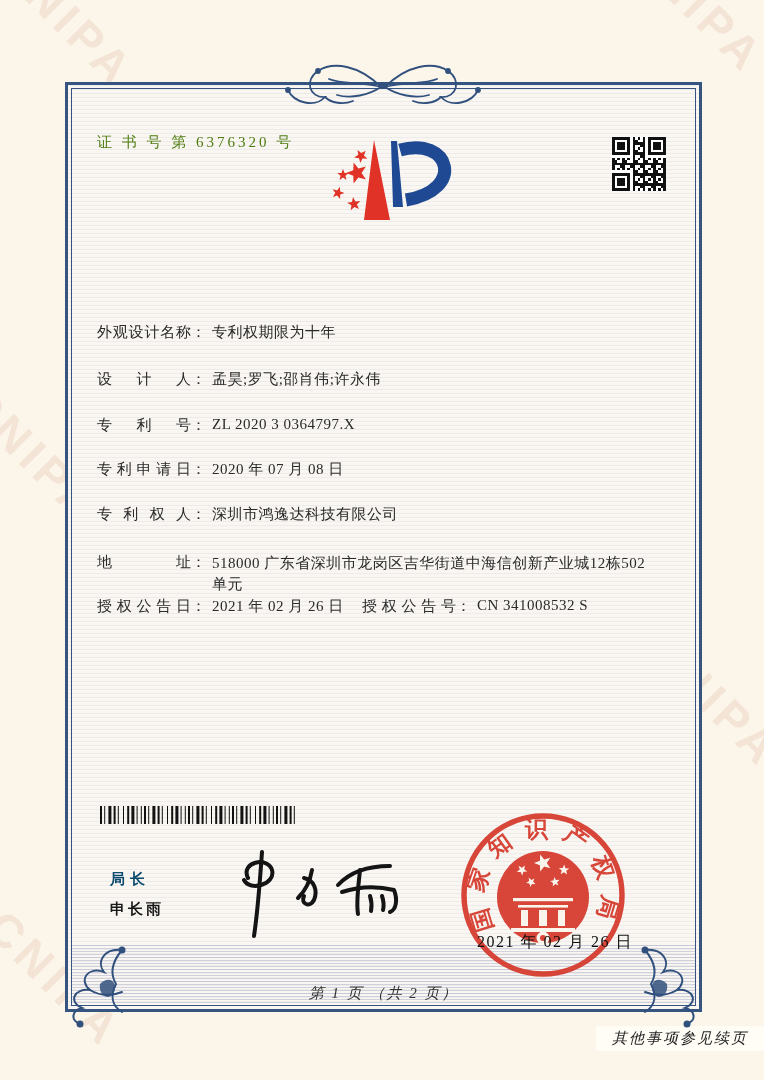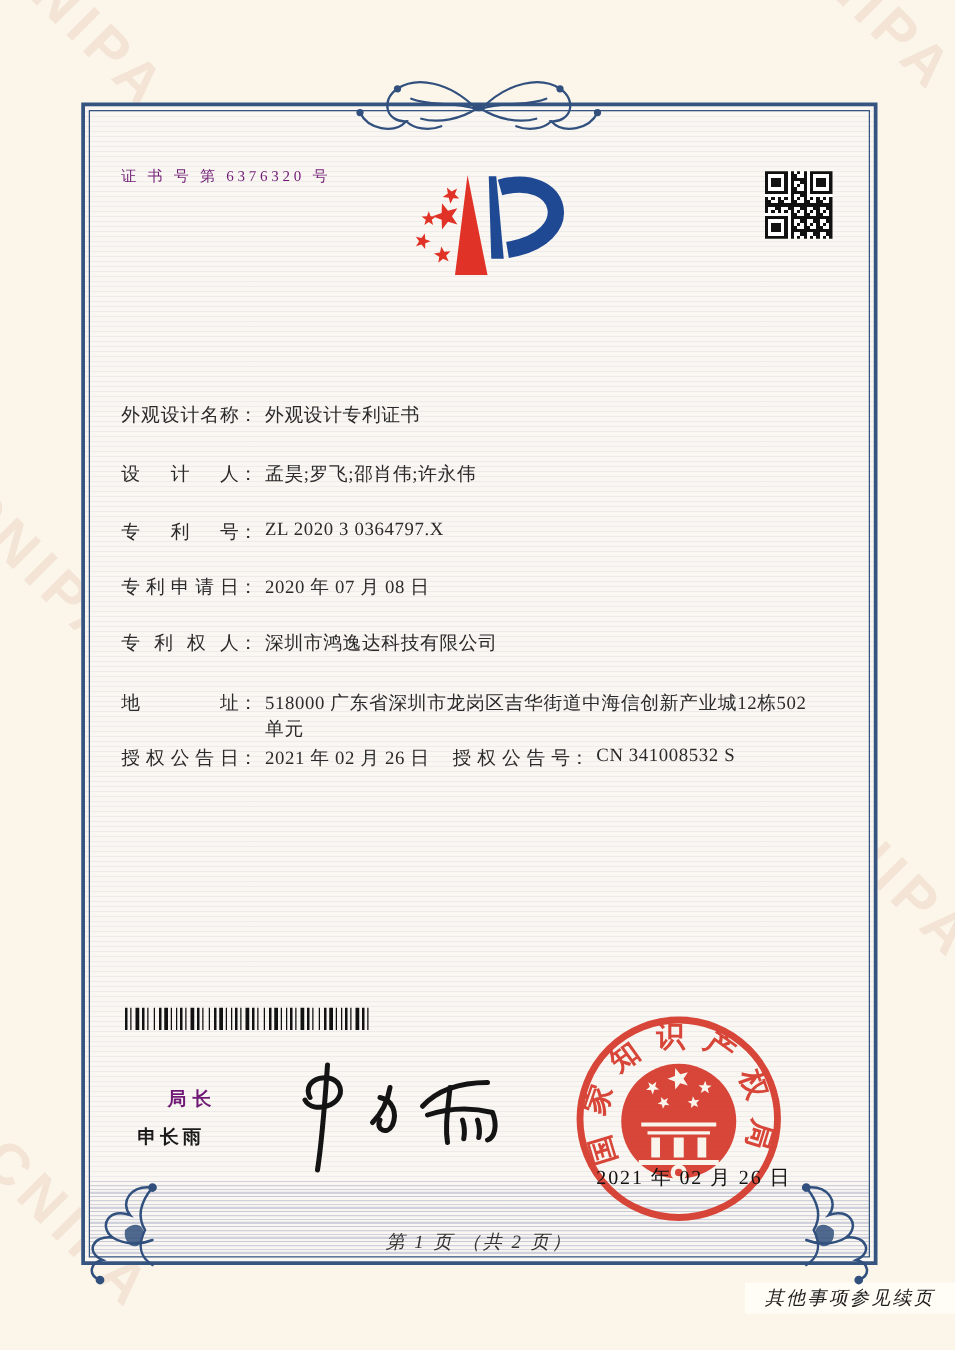--- a/index.html
+++ b/index.html
@@ -30,38 +30,38 @@
   }
   .stripes{
     position:absolute; left:0; top:0; right:0; bottom:0;
     background:repeating-linear-gradient(180deg, rgba(128,138,175,0.10) 0 1px, transparent 1px 4px);
   }
   .stripes-bottom{
     position:absolute; left:4px; right:4px; bottom:4px; height:60px;
     background:repeating-linear-gradient(180deg, rgba(96,110,162,0.28) 0 1px, transparent 1px 3px);
   }
   .content{position:absolute; left:0; top:0; width:764px; height:1080px; z-index:4;}
-  .certno{position:absolute; left:97px; top:133px; font-size:12px; letter-spacing:3px; color:#701a75;}
+  .certno{position:absolute; left:97px; top:133px; font-size:15px; letter-spacing:3px; color:#4d7c0f;}
   .title{
     position:absolute; left:0; top:225px; width:764px; text-align:center;
     font-size:36px; font-weight:bold; letter-spacing:5px; color:#111;
   }
   .field-row{position:absolute; left:97px; font-size:15px; color:#2a2a2a; white-space:nowrap;}
   .jlabel{display:inline-flex; justify-content:space-between; width:94px; vertical-align:top;}
   .colon{display:inline-block; vertical-align:top;}
   .fval{display:inline-block; margin-left:6px; vertical-align:top; letter-spacing:0.5px;}
   .fval.wrap{white-space:normal; width:436px; line-height:21px; word-break:break-all;}
   .grant2{position:absolute; left:265px; top:0; white-space:nowrap;}
   .body-text{
     position:absolute; left:97px; top:626px; width:582px;
     font-size:15px; font-style:italic; line-height:18.8px; color:#1e1e1e;
     letter-spacing:-0.2px;
   }
   .body-text p{margin:0 0 12px 0; text-indent:2em;}
-  .sig-title{position:absolute; left:110px; top:870px; font-family:"Liberation Sans","DejaVu Sans",sans-serif; font-weight:bold; font-size:15px; letter-spacing:5px; color:#701a75;margin-left:24px;}
+  .sig-title{position:absolute; left:110px; top:870px; font-family:"Liberation Sans","DejaVu Sans",sans-serif; font-weight:bold; font-size:15px; letter-spacing:5px; color:#0c4a6e;}
   .sig-name{position:absolute; left:110px; top:900px; font-family:Liberation Mono, monospace; font-weight:bold; font-size:15px; letter-spacing:3px; color:#1a1a1a;text-align:right;}
   .seal-date{position:absolute; left:477px; top:932px; font-size:16px; letter-spacing:1.5px; color:#111; z-index:6;}
   .page-info{position:absolute; left:65px; top:984px; width:637px; text-align:center; font-size:15px; letter-spacing:2px; color:#333;font-style:italic;}
   .continuation{position:absolute; left:0; top:1026px; width:764px; text-align:right; font-size:15px; font-style:italic; letter-spacing:2px; color:#1e1e1e; z-index:5;}
   .continuation span{background:#fffdf6; padding:3px 16px; display:inline-block;}
   svg{display:block;}
 </style>
 </head>
 <body>
 
@@ -310,21 +310,21 @@
 
 
     <div class="field-row" style="top:323px;">
       <span class="jlabel">
           <span>外</span>
           <span>观</span>
           <span>设</span>
           <span>计</span>
           <span>名</span>
           <span>称</span>
-        </span><span class="colon">：</span><span class="fval">外观设计专利证书</span>
+        </span><span class="colon">：</span><span class="fval">专利权期限为十年</span>
     </div>
     <div class="field-row" style="top:370px;">
       <span class="jlabel">
           <span>设</span>
           <span>计</span>
           <span>人</span>
         </span><span class="colon">：</span><span class="fval">孟昊;罗飞;邵肖伟;许永伟</span>
     </div>
     <div class="field-row" style="top:416px;">
       <span class="jlabel">

